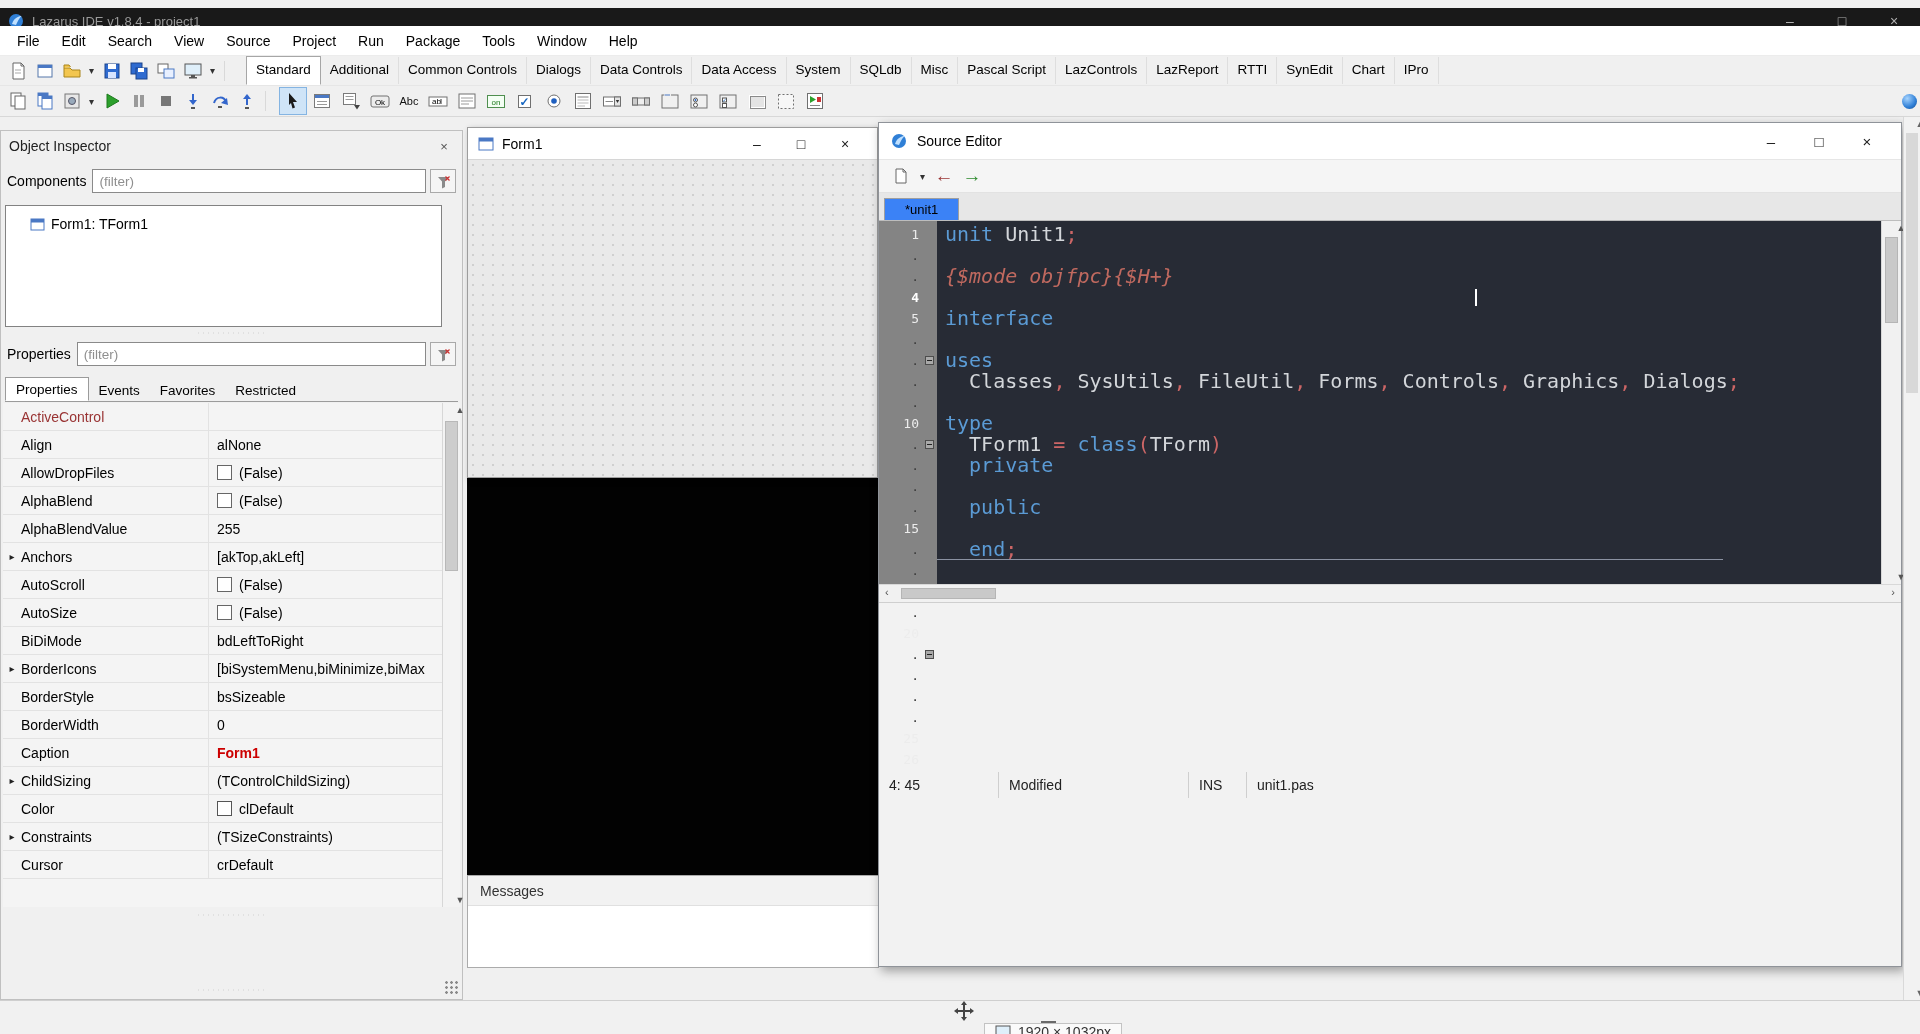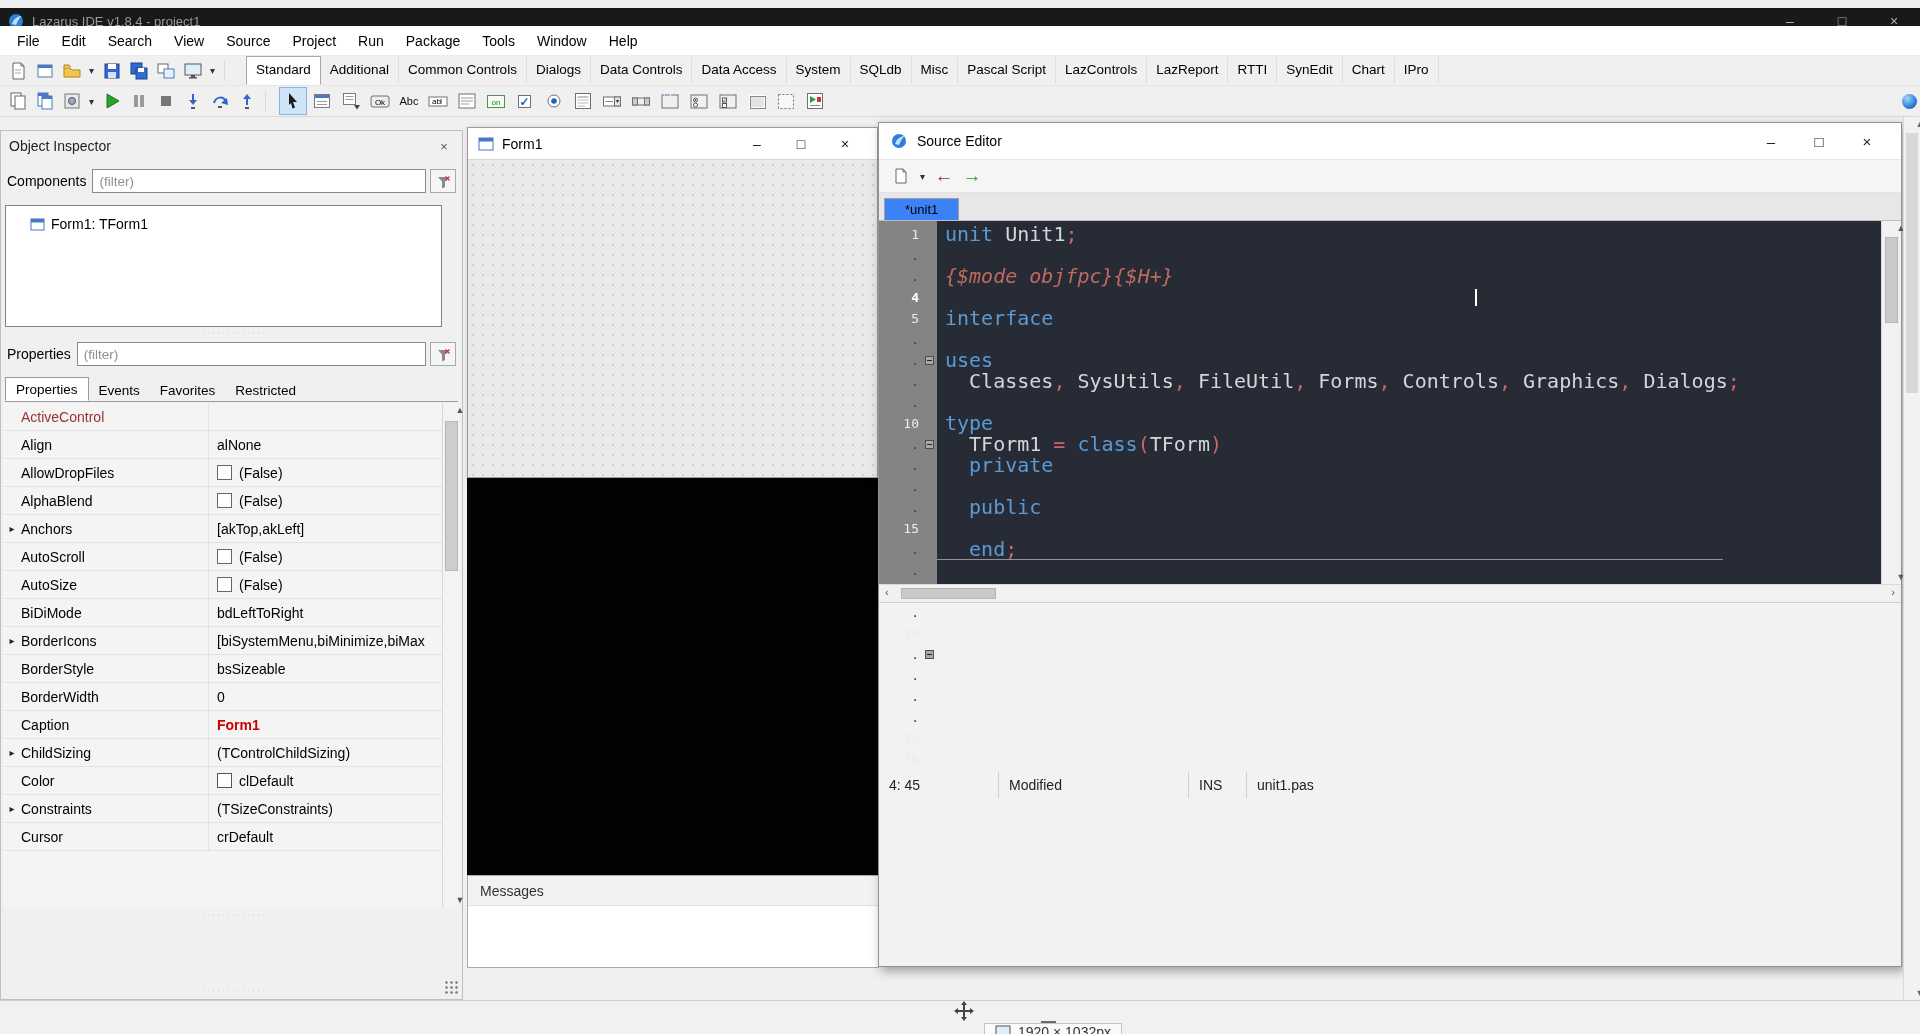--- a/index.html
+++ b/index.html
@@ -575,20 +575,29 @@
             <span class="oiexp"></span>
             <span class="oinametext">AlphaBlend</span>
           </div>
           <div class="oival">
             <span class="oicheck"></span>
             <span>(False)</span>
           </div>
         </div>
         <div class="oirow">
           <div class="oiname">
+            <span class="oiexp"></span>
+            <span class="oinametext">AlphaBlendValue</span>
+          </div>
+          <div class="oival">
+            <span>255</span>
+          </div>
+        </div>
+        <div class="oirow">
+          <div class="oiname">
             <span class="oiexp">▸</span>
             <span class="oinametext">Anchors</span>
           </div>
           <div class="oival">
             <span>[akTop,akLeft]</span>
           </div>
         </div>
         <div class="oirow">
           <div class="oiname">
             <span class="oiexp"></span>

